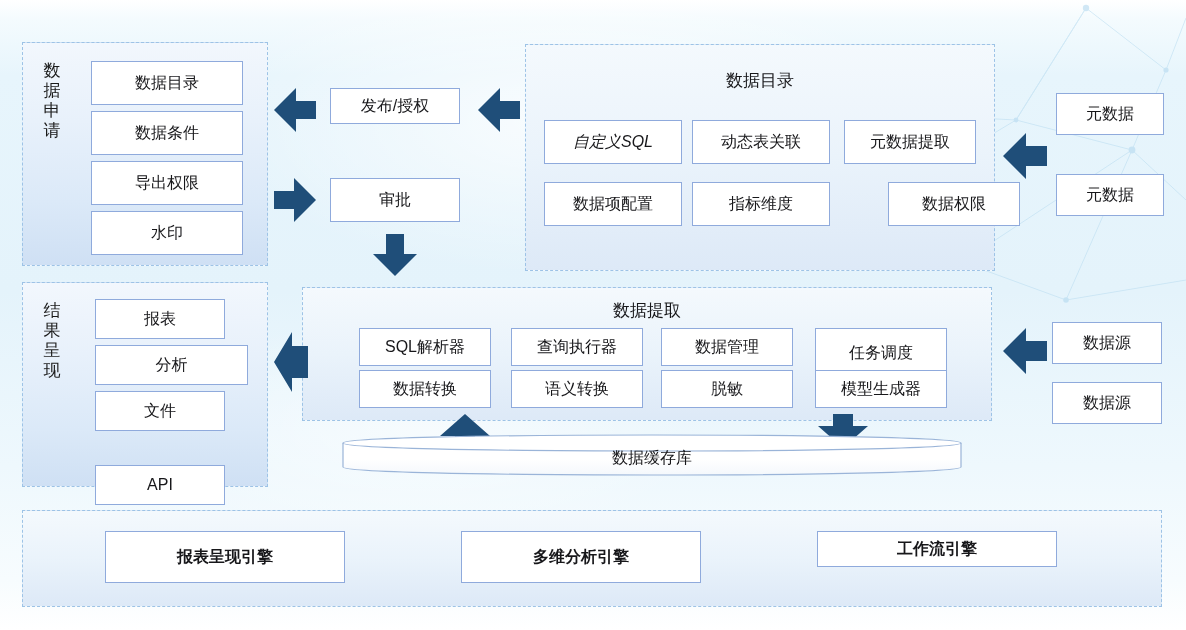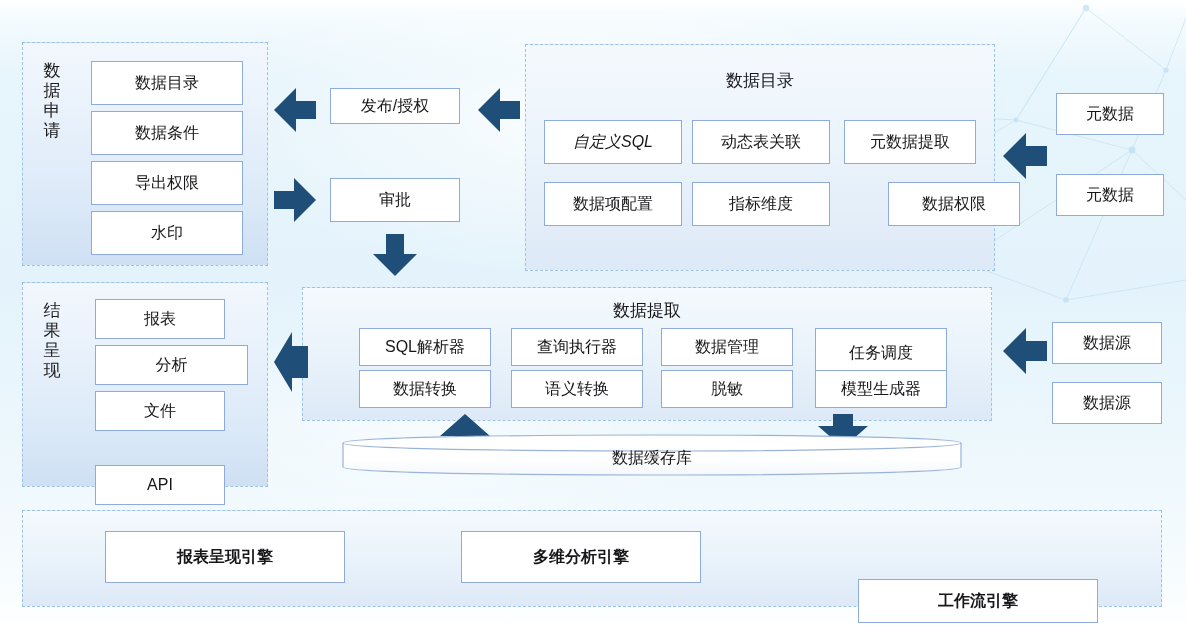--- a/index.html
+++ b/index.html
@@ -208,16 +208,16 @@
       </defs>
       <path d="M1 9 C1 4 140 1 310 1 C480 1 619 4 619 9 L619 33 C619 38 480 41 310 41 C140 41 1 38 1 33 Z" fill="url(#cylFill)" stroke="#9ab4d8" stroke-width="1.2"></path>
       <path d="M1 9 C1 14 140 17 310 17 C480 17 619 14 619 9" fill="none" stroke="#9ab4d8" stroke-width="1.2"></path>
     </svg>
     <div class="cylTxt" style="top:58%;">数据缓存库</div>
   </div>
 
   <div class="panel flat" style="left:22px;top:510px;width:1138px;height:95px;font-weight:bold;">
     <div class="box" style="left:82px;top:20px;width:240px;height:52px;">报表呈现引擎</div>
     <div class="box" style="left:438px;top:20px;width:240px;height:52px;">多维分析引擎</div>
-    <div class="box" style="left:835px;top:20px;width:240px;height:44px;margin-top:48px;">工作流引擎</div>
+    <div class="box" style="left:794px;top:20px;width:240px;height:36px;">工作流引擎</div>
   </div>
 
 </div>
 
 </body></html>

